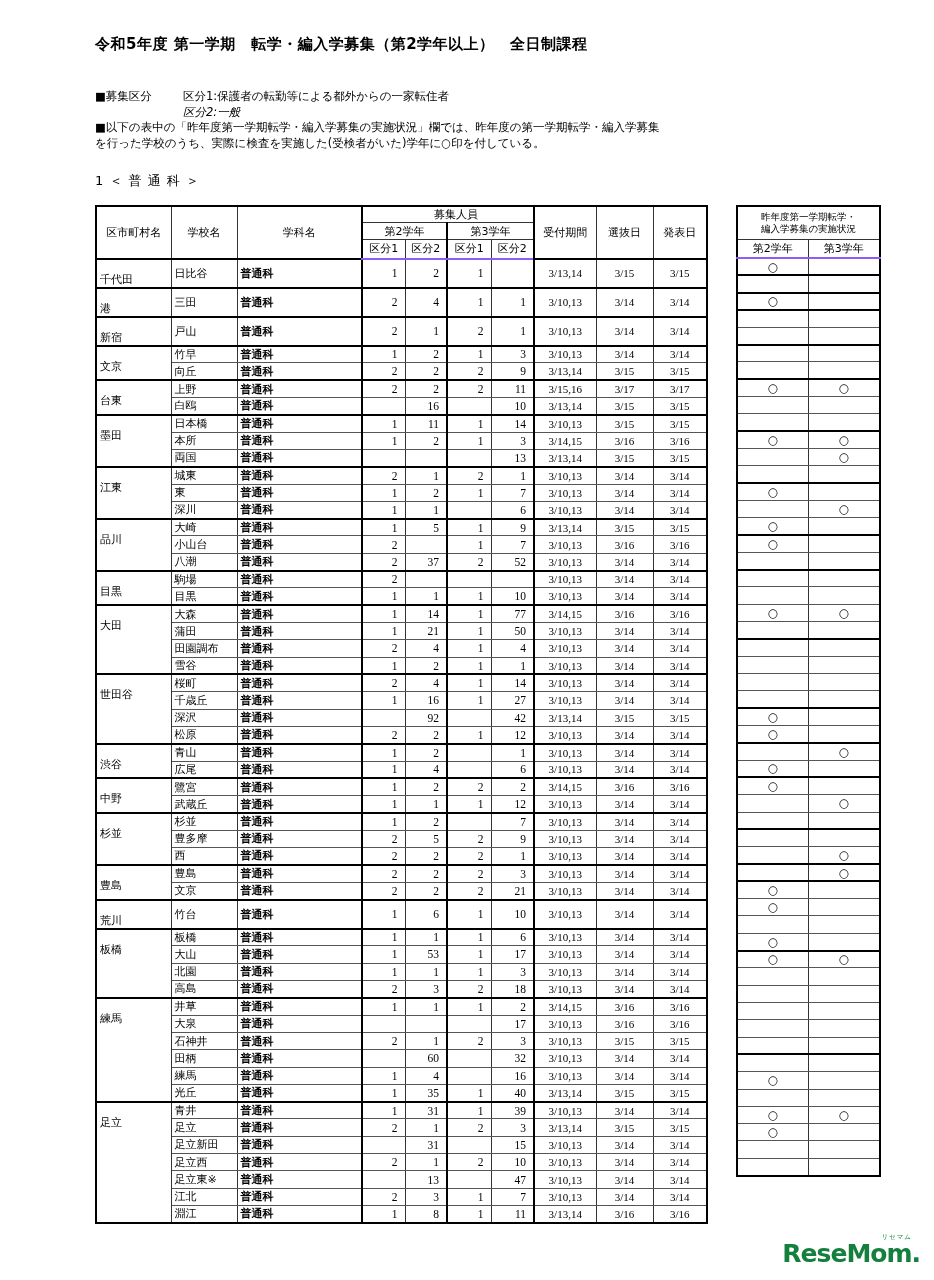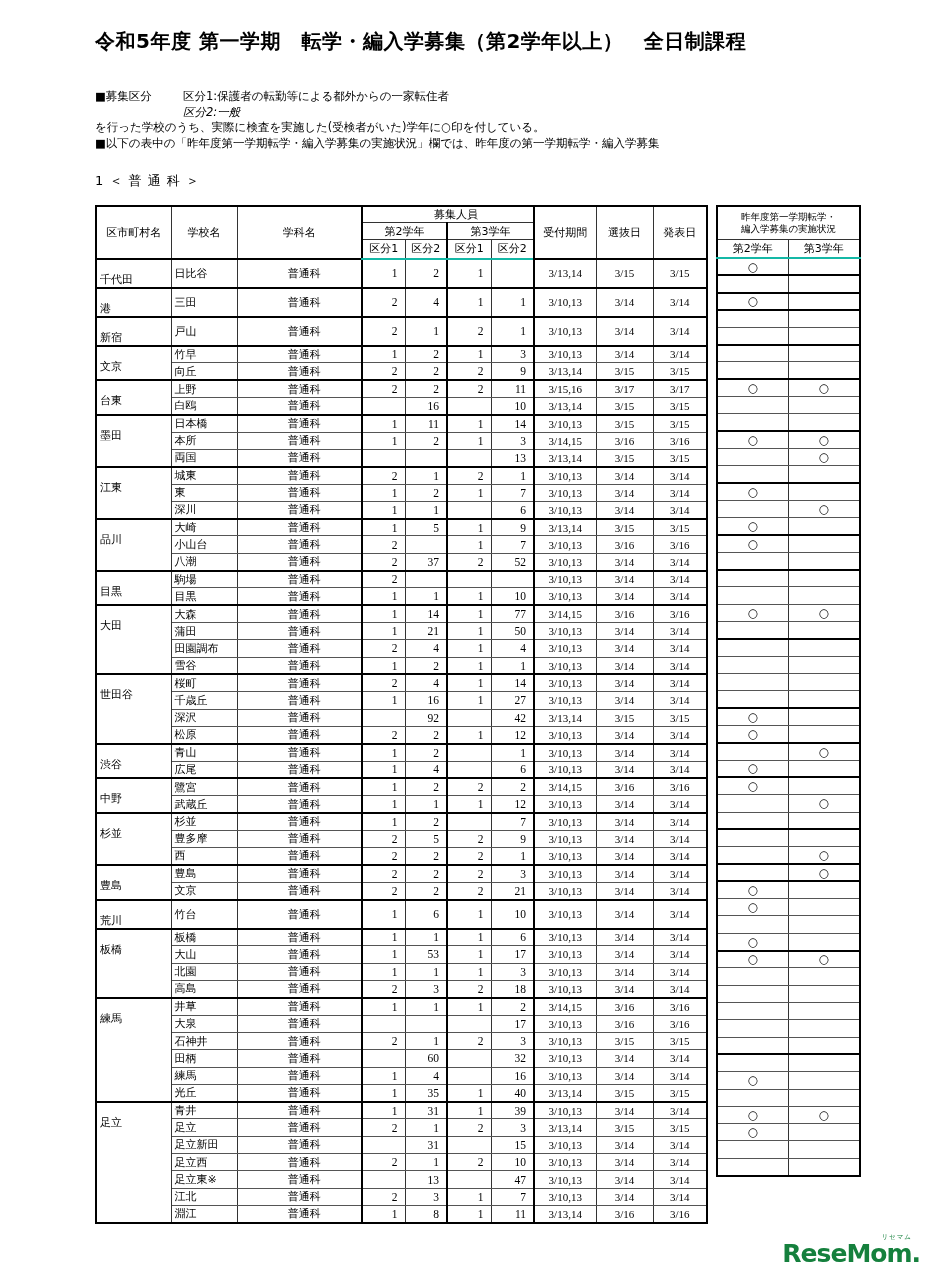--- a/index.html
+++ b/index.html
@@ -2,55 +2,55 @@
 <html><head>
 <meta charset="utf-8">
 <style>
   * { margin:0; padding:0; box-sizing:border-box; }
   html,body { background:#fff; }
   .page {
     position:relative; width:934px; height:1280px; background:#ffffff;
     font-family:"Liberation Serif", serif; color:#000; overflow:hidden;
   }
   .doc-title {
-    position:absolute; left:95px; top:28px;
+    position:absolute; left:95px; top:35px;
     font-family:"DejaVu Sans", sans-serif;
-    font-size:20px; font-weight:bold; letter-spacing:0.5px; white-space:pre;
+    font-size:15px; font-weight:bold; letter-spacing:0.5px; white-space:pre;
   }
   .notes {
     position:absolute; left:95px; top:89px;
     font-family:"DejaVu Sans", sans-serif; font-size:11.5px; line-height:15.5px;
   }
   .note-row { display:flex; }
   .note-label { width:88px; }
   .note-indent { margin-left:88px;font-style:italic; }
   .section-label {
     position:absolute; left:95px; top:172px;
     font-family:"DejaVu Sans", sans-serif; font-size:13px; letter-spacing:1px;
   }
   table { border-collapse:collapse; table-layout:fixed; }
   .main-table { position:absolute; left:95px; top:205px; width:611px; }
-  .status-table { position:absolute; left:716px; top:205px; width:143px; }
+  .status-table { position:absolute; left:736px; top:205px; width:143px; }
   th, td { border:1px solid #333; overflow:hidden; white-space:nowrap; }
   .main-table, .status-table { border:2px solid #000; }
   th {
     font-family:"DejaVu Sans", sans-serif; font-size:11px; font-weight:normal;
     text-align:center; vertical-align:middle;
   }
   .h-top { height:16px;padding-left:16px; }
   .h-mid th { height:17px; }
   .h-bot th { height:19px; }
-  thead tr:last-child th { border-bottom:2px solid #14b8a6; }
+  thead tr:last-child th { border-bottom:2px solid #8b5cf6; }
   tbody tr { height:17.32px; }
   td { font-size:11px; vertical-align:middle; }
   td.ward, td.school {
     font-family:"DejaVu Sans", sans-serif; text-align:left; padding-left:3px;
   }
   td.ward { vertical-align:top; padding-top:12px; }
-  td.dept { font-family:"DejaVu Sans", sans-serif; text-align:center; padding-left:10px; }
+  td.dept { font-family:"DejaVu Sans", sans-serif; text-align:left; padding-left:3px;font-weight:bold; }
   td.num { font-family:"Liberation Serif", serif; font-size:11.5px; text-align:right; padding-right:7px; }
   td.date { font-family:"Liberation Serif", serif; font-size:11px; text-align:center; }
   td.circ { font-family:"DejaVu Sans", sans-serif; font-size:12px; text-align:center; }
   .b-left-thick { border-left:2px solid #000 !important; }
   tbody tr td { border-top:1px solid #555; border-bottom:1px solid #555; }
   tbody tr.group-start td { border-top:2px solid #000; }
   .status-title-th { height:33px; font-size:9.5px; line-height:12px; white-space:normal; }
   .status-grade th { height:19px; border-bottom:2px solid #000; }
   .logo {
     position:absolute; right:14px; bottom:12px;
@@ -68,22 +68,22 @@
 <div class="page">
 
   <div class="doc-title">令和5年度 第一学期　転学・編入学募集（第2学年以上）　全日制課程</div>
 
   <div class="notes">
     <div class="note-row">
       <span class="note-label">■募集区分</span>
       <span>区分1:保護者の転勤等による都外からの一家転住者</span>
     </div>
     <div class="note-indent">区分2:一般</div>
+    <div>■以下の表中の「昨年度第一学期転学・編入学募集の実施状況」欄では、昨年度の第一学期転学・編入学募集</div>
     <div>を行った学校のうち、実際に検査を実施した(受検者がいた)学年に○印を付している。</div>
-    <div>■以下の表中の「昨年度第一学期転学・編入学募集の実施状況」欄では、昨年度の第一学期転学・編入学募集</div>
   </div>
 
   <div class="section-label">1 ＜ 普 通 科 ＞</div>
 
   <table class="main-table">
     <colgroup>
       <col style="width:75px">
         <col style="width:66px">
         <col style="width:125px">
       <col style="width:43px">

